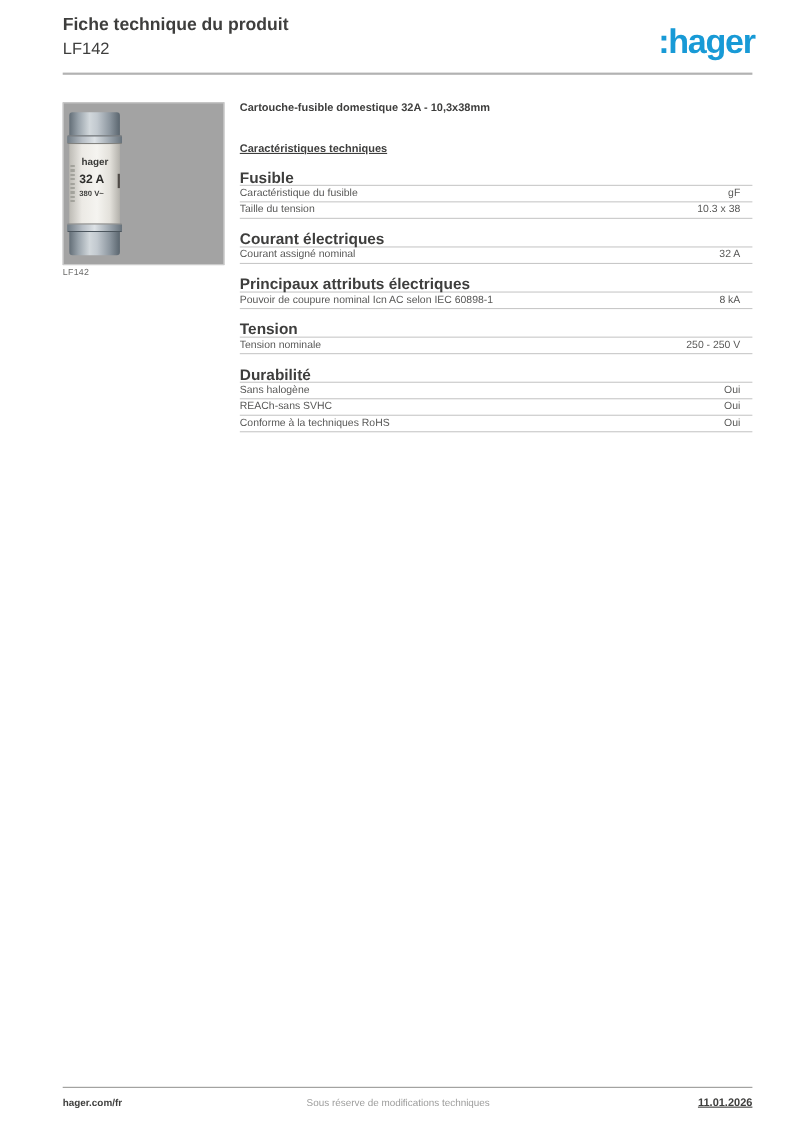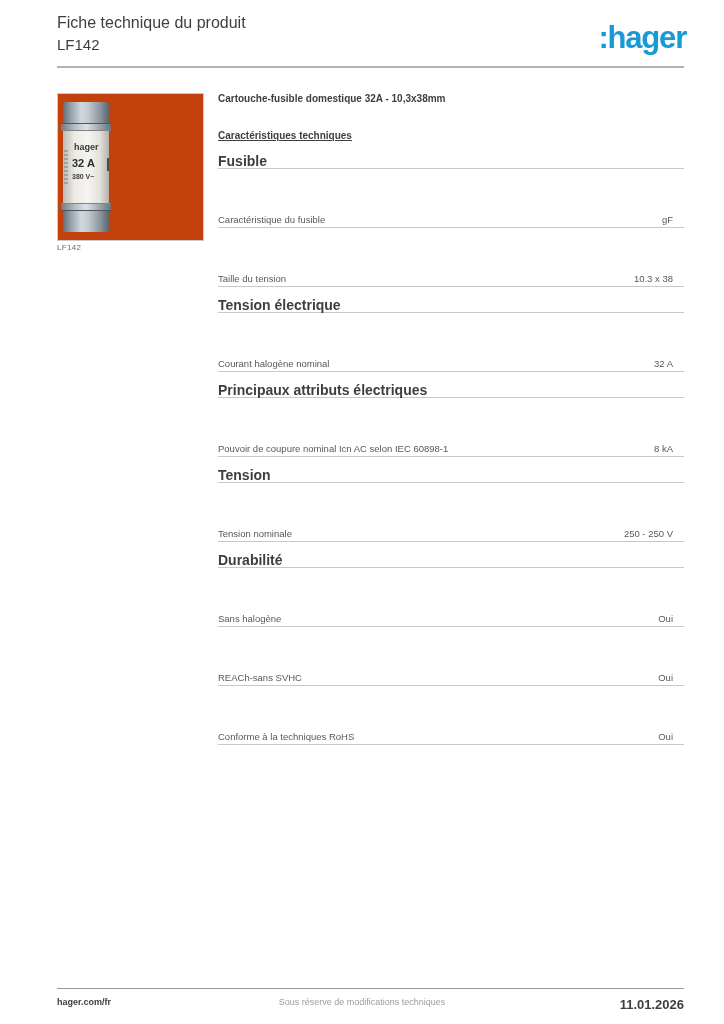--- a/index.html
+++ b/index.html
@@ -8,41 +8,41 @@
     width:724px; height:1024px;
     background:#ffffff;
     font-family:"Liberation Sans", sans-serif;
     color:#3e3e3d;
     overflow:hidden;
   }
 
   
   .doc-title {
     position:absolute; left:57px; top:14px;
-    font-size:16px; font-weight:normal; color:#3e3e3d;
+    font-size:16px; font-weight:bold; color:#3e3e3d;
   }
   .doc-ref {
     position:absolute; left:57px; top:36px;
     font-size:15px; color:#3e3e3d;
   }
   .logo {
     position:absolute; right:38px; top:20px;
     font-size:31px; font-weight:bold; letter-spacing:-1.2px;
     color:#189ad6;
   }
   .header-rule {
     position:absolute; left:57px; top:66px;
     width:627px; height:2px; background:#b2b2b2;
   }
 
   
   .photo-box {
     position:absolute; left:57px; top:93px;
     width:145px; height:146px;
-    border:1px solid #cacaca; background:#c2410c;
+    border:1px solid #cacaca; background:#a3a3a3;
   }
   .photo-caption {
     position:absolute; left:57px; top:243px;
     font-size:8px; color:#6b6b6a; letter-spacing:0.3px;
   }
   .fuse { position:absolute; left:5px; top:8px; width:46px; height:130px; }
   .fuse-cap-main {
     height:21px;
     background:linear-gradient(90deg,#636e77 0%,#99a3ab 18%,#d2d8dc 40%,#c2c9cf 55%,#8d97a0 80%,#5a656e 100%);
   }
@@ -78,41 +78,40 @@
   .section-header {
     font-size:14px; font-weight:bold; color:#3e3e3d;
     line-height:10px; padding-bottom:2px;
     border-bottom:1px solid #c8c8c8;
   }
   .spec-row {
     display:flex; justify-content:space-between; align-items:baseline;
     font-size:9.5px; color:#585857;
     line-height:10px; padding:2px 0;
     border-bottom:1px solid #c8c8c8;
-    margin-top:44px;
   }
   .spec-label { white-space:nowrap; }
   .spec-value { white-space:nowrap; padding-right:11px; }
 
   
   .footer-rule {
     position:absolute; left:57px; top:988px;
     width:627px; height:1px; background:#999997;
   }
   .footer-left {
     position:absolute; left:57px; top:997px;
     font-size:9px; font-weight:bold; color:#3e3e3d; text-decoration:none;
   }
   .footer-center {
     position:absolute; left:0; top:997px; width:724px;
     text-align:center; font-size:9px; color:#9d9d9c;
   }
   .footer-right {
     position:absolute; right:40px; top:997px;
-    font-size:13px; font-weight:bold; color:#3e3e3d;
+    font-size:10px; font-weight:bold; color:#3e3e3d;text-decoration:underline;
   }
 </style>
 </head>
 <body>
 
 <div class="page">
 
   <div class="doc-title">Fiche technique du produit</div>
   <div class="doc-ref">LF142</div>
   <div class="logo">:hager</div>
@@ -144,23 +143,23 @@
           <div class="spec-row">
             <span class="spec-label">Caractéristique du fusible</span>
             <span class="spec-value">gF</span>
           </div>
           <div class="spec-row">
             <span class="spec-label">Taille du tension</span>
             <span class="spec-value">10.3 x 38</span>
           </div>
         </div>
         <div class="section">
-          <div class="section-header">Tension électrique</div>
+          <div class="section-header">Courant électriques</div>
           <div class="spec-row">
-            <span class="spec-label">Courant halogène nominal</span>
+            <span class="spec-label">Courant assigné nominal</span>
             <span class="spec-value">32 A</span>
           </div>
         </div>
         <div class="section">
           <div class="section-header">Principaux attributs électriques</div>
           <div class="spec-row">
             <span class="spec-label">Pouvoir de coupure nominal Icn AC selon IEC 60898-1</span>
             <span class="spec-value">8 kA</span>
           </div>
         </div>

